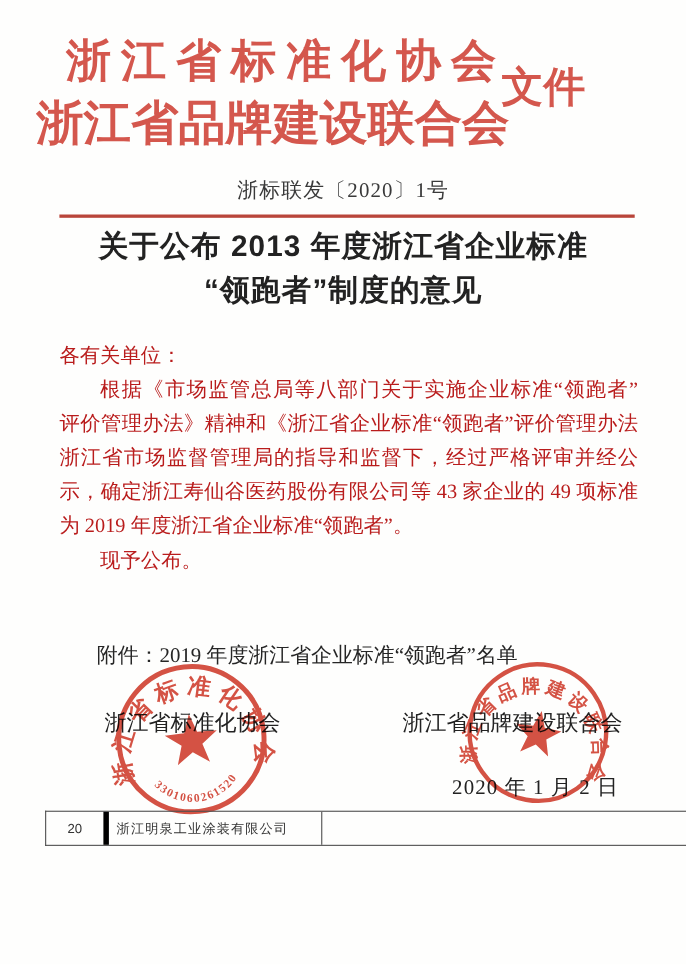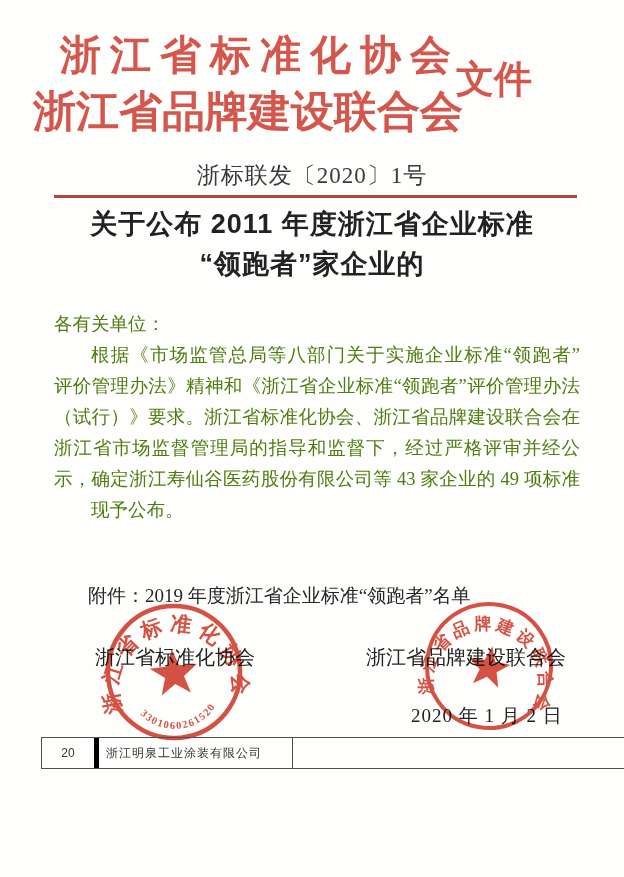--- a/index.html
+++ b/index.html
@@ -28,40 +28,40 @@
     font-size:43px;font-weight:bold;letter-spacing:0px;
     color:var(--header_red);white-space:nowrap;
   }
   .doctype{
     position:absolute;left:456px;top:54px;
     font-size:38px;font-weight:bold;
     color:var(--header_red);white-space:nowrap;
   }
   .docnum{
     position:absolute;left:0;top:160px;width:624px;
-    text-align:center;font-size:23px;color:#3a3a3a;
+    text-align:center;font-size:19px;color:#3a3a3a;
     letter-spacing:1px;
   }
   .redline{
     position:absolute;left:54px;top:195px;width:523px;height:3px;
     background:var(--rule_red);border:none;margin:0;
   }
   
   .title{
     position:absolute;left:0;width:624px;text-align:center;
     font-family:"Liberation Sans", sans-serif;
     font-weight:bold;font-size:27px;color:#222;
     letter-spacing:1px;white-space:nowrap;
   }
   .title.l1{top:206px;}
   .title.l2{top:246px;}
   
   .bodytext{
     position:absolute;left:54px;top:309px;width:526px;
-    font-size:18.5px;line-height:31px;color:#4d7c0f;
+    font-size:18.5px;line-height:31px;color:#b91c1c;
   }
   .bline{width:100%;}
   .bline.indent{text-indent:2em;}
   .bline.j{text-align:justify;text-align-last:justify;}
   .attachment{
     position:absolute;left:88px;top:583px;
     font-size:19px;color:#262626;white-space:nowrap;
   }
   
   .sig{position:absolute;top:644px;font-size:20px;color:#222;white-space:nowrap;}
@@ -95,30 +95,30 @@
 <body>
 
 <div class="page">
 
   <div class="org1">浙江省标准化协会</div>
   <div class="org2">浙江省品牌建设联合会</div>
   <div class="doctype">文件</div>
   <div class="docnum">浙标联发〔2020〕1号</div>
   <hr class="redline">
 
-  <div class="title l1">关于公布 2011 年度浙江省企业标准</div>
-  <div class="title l2">“领跑者”家企业的</div>
+  <div class="title l1">关于公布 2013 年度浙江省企业标准</div>
+  <div class="title l2">“领跑者”制度的意见</div>
 
   <div class="bodytext">
     <div class="bline">各有关单位：</div>
     <div class="bline indent j">根据《市场监管总局等八部门关于实施企业标准“领跑者”</div>
     <div class="bline j">评价管理办法》精神和《浙江省企业标准“领跑者”评价管理办法</div>
-    <div class="bline j">（试行）》要求。浙江省标准化协会、浙江省品牌建设联合会在</div>
     <div class="bline j">浙江省市场监督管理局的指导和监督下，经过严格评审并经公</div>
     <div class="bline j">示，确定浙江寿仙谷医药股份有限公司等 43 家企业的 49 项标准</div>
+    <div class="bline">为 2019 年度浙江省企业标准“领跑者”。</div>
     <div class="bline indent">现予公布。</div>
   </div>
 
   <div class="attachment">附件：2019 年度浙江省企业标准“领跑者”名单</div>
 
   <div class="sig left">浙江省标准化协会</div>
   <div class="sig right">浙江省品牌建设联合会</div>
   <div class="date">2020 年 1 月 2 日</div>
 
   <svg class="seal sleft" viewBox="0 0 150 150">

